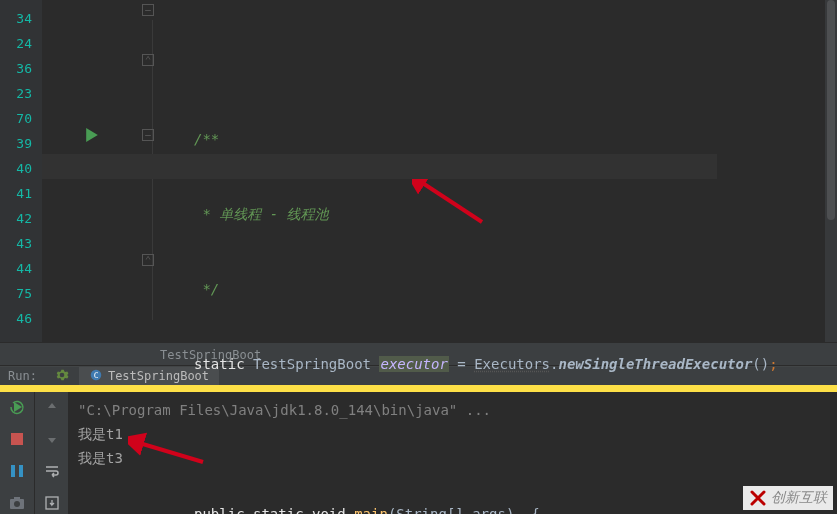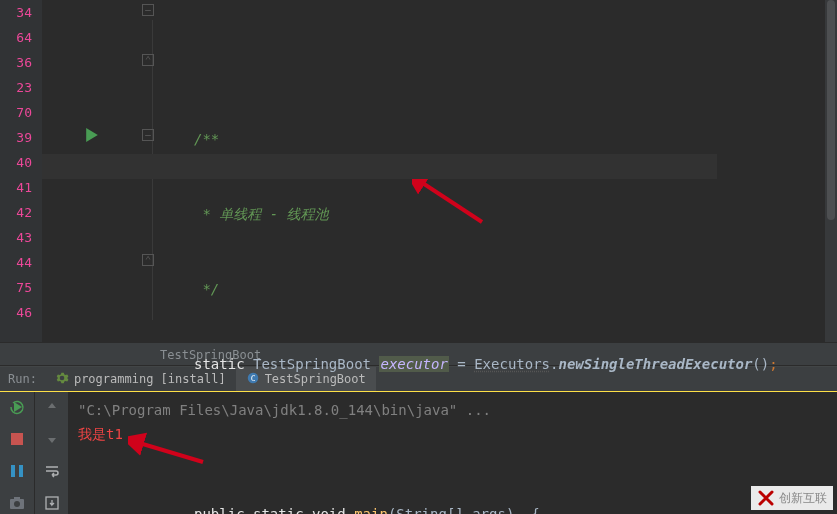--- a/index.html
+++ b/index.html
@@ -15,24 +15,24 @@
   }
   .editor-area {
     display: flex;
     height: 342px;
   }
   .gutter {
     background: #313335;
     width: 42px;
     text-align: right;
     padding-right: 10px;
-    color: #ec4899;
+    color: #14b8a6;
     font-size: 13px;
     line-height: 25px;
-    padding-top: 0;
+    padding-top: 6px;
     user-select: none;
   }
   .gutter-icons {
     width: 120px;
     background: #2b2b2b;
     position: relative;
     border-right: none;
   }
   .gutter-icons .run-icon {
     position: absolute;
@@ -88,21 +88,21 @@
     font-size: 12px;
     line-height: 24px;
     padding-left: 160px;
     border-top:1px solid #2b2b2b;
     border-bottom:1px solid #2b2b2b;
   }
   .run-header {
     height: 26px;
     background: #3c3f41;
     border-top:1px solid #424546;
-    border-bottom:1px solid #fde047;
+    border-bottom:7px solid #fde047;
     display:flex;
     align-items:center;
     font-size:12px;
     color:#bbbbbb;
   }
   .run-header .label {
     color:#8a8f93;
     padding:0 8px;
   }
   .run-tab {
@@ -135,56 +135,56 @@
     font-size:14px;
   }
   .console-output {
     flex:1;
     padding:6px 10px;
     font-size:14px;
     line-height:24px;
     position:relative;
   }
   .console-output .cmd { color:#808080; }
-  .console-output .out { color:#ef4444; }
+  .console-output .out { color:#a3a3a3; }
   .arrow-red {
     position:absolute;
     pointer-events:none;
   }
   .scrollbar-v {
     position:absolute; right:0; top:0; width:12px; height:342px; background:#37393b;
   }
   .scrollbar-v .thumb {
     position:absolute; left:2px; width:8px; height:220px; top:0; background:#4d4f51; border-radius:4px;
   }
   .watermark {
     position:absolute;
     right:4px; bottom:4px;
-    font-size:12px;
+    font-size:14px;
     color:#888;
     background:rgba(255,255,255,0.9);
     padding:3px 6px;
-    display:flex; align-items:center; gap:4px;
+    display:flex; align-items:center; gap:4px;font-style:italic;
   }
   .fold-vline {
     position:absolute;
     right:9px;
     top:20px;
     width:1px;
     height:300px;
     background:#3a3a3a;
   }
 </style>
 </head>
 <body>
 
 <div class="editor-area">
   <div class="gutter">
     <div>34</div>
-    <div>64</div>
+    <div>24</div>
     <div>36</div>
     <div>23</div>
     <div>70</div>
     <div>39</div>
     <div>40</div>
     <div>41</div>
     <div>42</div>
     <div>43</div>
     <div>44</div>
     <div>75</div>
@@ -238,21 +238,20 @@
 </div>
 
 <div class="run-header">
   <span class="label">Run:</span>
   <div class="run-tab">
     <span style="color:#8aa158;">
       <svg width="14" height="14" viewBox="0 0 24 24">
           <path fill="#6e9c3e" d="M12 8a4 4 0 100 8 4 4 0 000-8zm9 4l2 3-2 3-3-1a8 8 0 01-2 1l-1 3h-4l-1-3a8 8 0 01-2-1l-3 1-2-3 2-3-2-3 2-3 3 1a8 8 0 012-1l1-3h4l1 3a8 8 0 012 1l3-1 2 3-2 3z" opacity=".8"></path>
         </svg>
     </span>
-    <span>programming [install]</span>
   </div>
   <div class="run-tab active">
     <span>
       <svg width="14" height="14" viewBox="0 0 16 16">
           <circle cx="8" cy="8" r="6" fill="#3f7ab0"></circle>
           <text x="8" y="11" text-anchor="middle" font-size="9" fill="#fff">C</text>
         </svg>
     </span>
     <span>TestSpringBoot</span>
   </div>
@@ -304,20 +303,21 @@
     <div class="tb-btn">
       <svg width="16" height="16" viewBox="0 0 16 16">
           <rect x="2" y="2" width="12" height="12" fill="none" stroke="#afb1b3" stroke-width="1.3"></rect>
           <path d="M8 5v5l2-2m-2 2l-2-2" fill="none" stroke="#afb1b3" stroke-width="1.3"></path>
         </svg>
     </div>
   </div>
   <div class="console-output">
     <div class="cmd">"C:\Program Files\Java\jdk1.8.0_144\bin\java" ...</div>
     <div class="out">我是t1</div>
+    <div class="out">我是t3</div>
 
     <svg class="arrow-red" style="left:60px; top:40px;" width="80" height="40">
       <defs>
           <marker id="ah2" markerWidth="10" markerHeight="10" refX="2" refY="3" orient="auto">
             <path d="M0,0 L6,3 L0,6 Z" fill="#d0021b"></path>
           </marker>
         </defs>
       <line x1="75" y1="30" x2="8" y2="10" stroke="#d0021b" stroke-width="4" marker-end="url(#ah2)"></line>
     </svg>
   </div>

